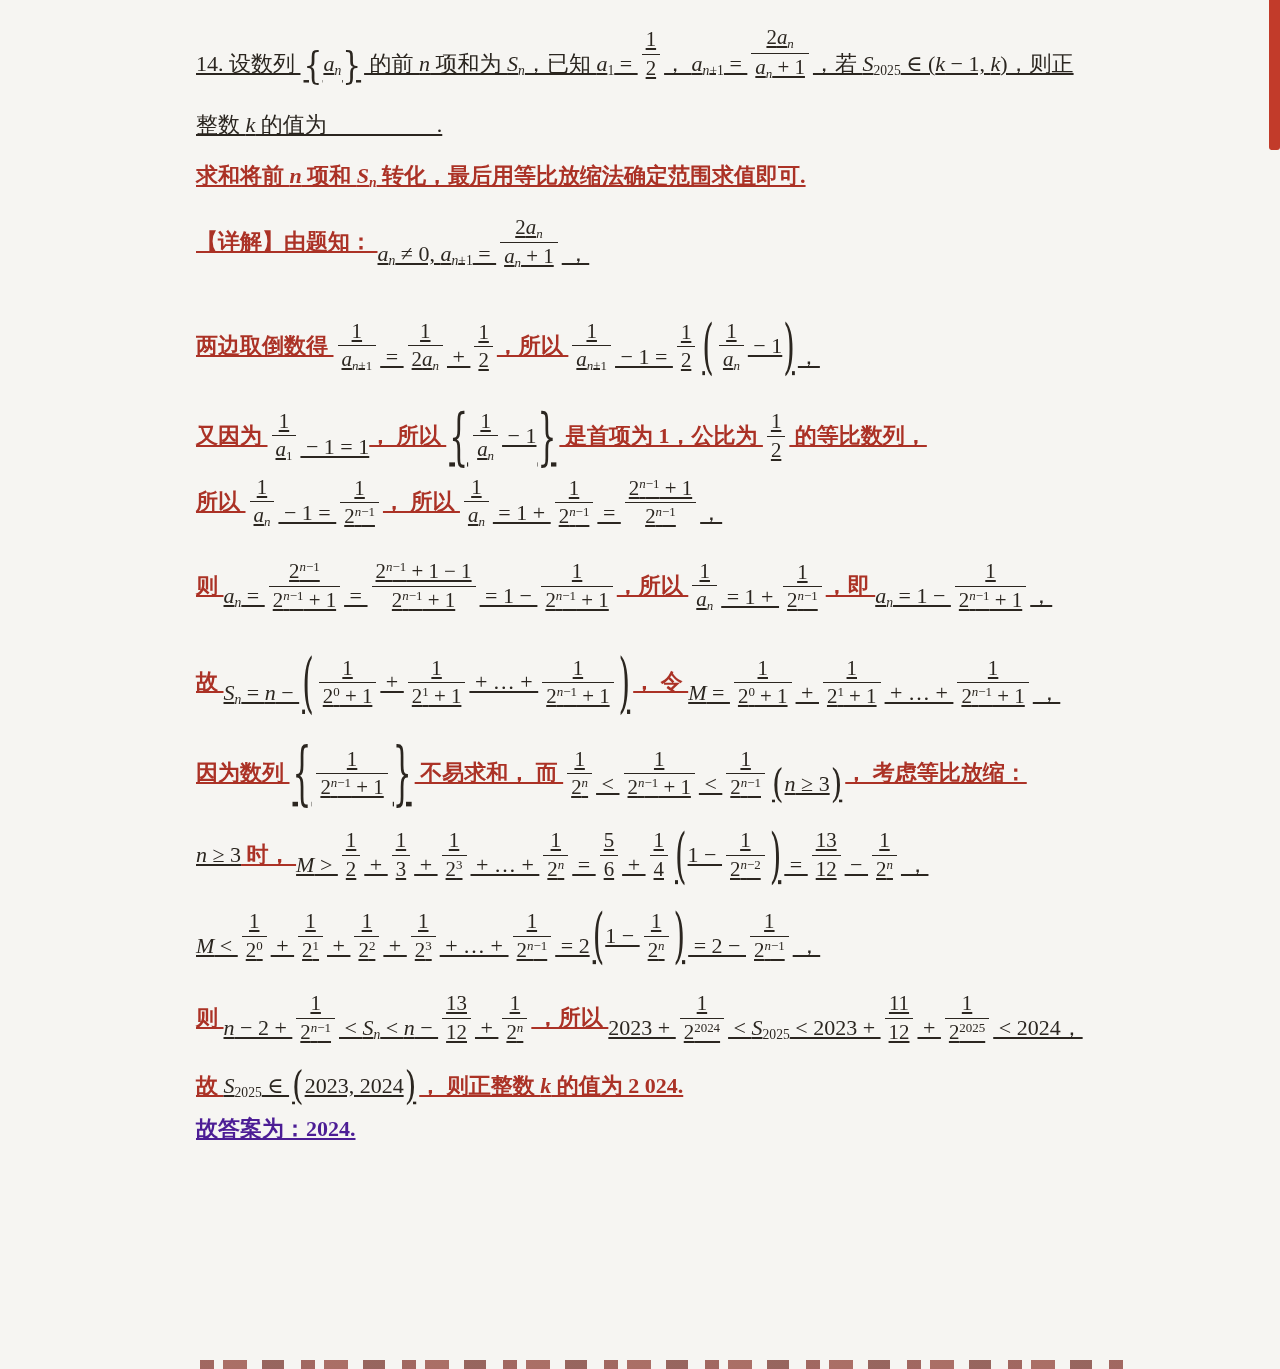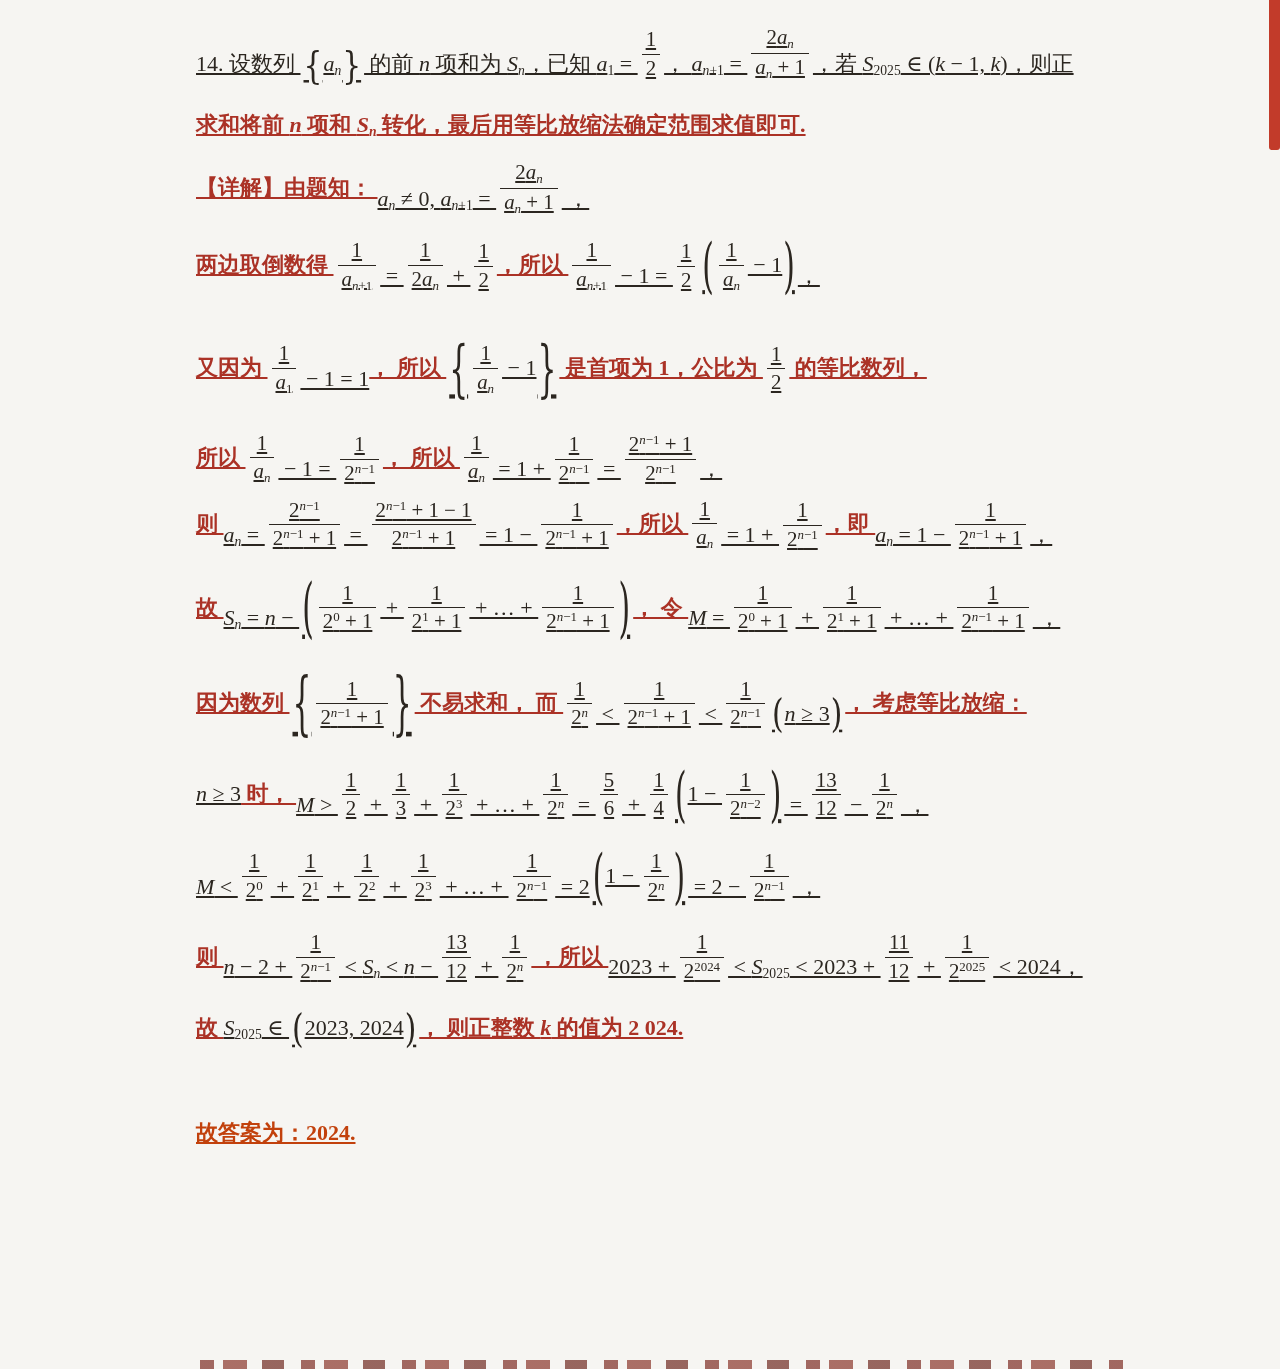--- a/index.html
+++ b/index.html
@@ -67,28 +67,29 @@
     opacity:.7;
   }
 </style>
 </head>
 <body>
 
 <div class="page" style="background: rgb(246, 245, 242);">
   <div class="red-stripe" style="background: rgb(194, 59, 42);"></div>
   <div class="content" id="lines-root">
       <div class="line"><span class="run c-ink" style="color: rgb(43, 38, 32);"><span><span>14.&nbsp;设数列&nbsp;</span></span><span class="group"><span class="delim" style="transform: scaleY(1.25);">{</span><span class="ginner"><span><span class="v">a</span><span class="sub"><span class="v">n</span></span></span></span><span class="delim" style="transform: scaleY(1.25);">}</span></span><span><span>&nbsp;的前&nbsp;</span><span class="v">n</span><span>&nbsp;项和为&nbsp;</span><span class="v">S</span><span class="sub"><span class="v">n</span></span><span>，已知&nbsp;</span><span class="v">a</span><span class="sub"><span>1</span></span><span>&nbsp;=&nbsp;</span></span><span class="frac"><span class="num"><span><span>1</span></span></span><span class="fbar"></span><span class="den"><span><span>2</span></span></span></span><span><span>，&nbsp;</span><span class="v">a</span><span class="sub"><span class="v">n</span><span>+1</span></span><span>&nbsp;=&nbsp;</span></span><span class="frac"><span class="num"><span><span>2</span><span class="v">a</span><span class="sub"><span class="v">n</span></span></span></span><span class="fbar"></span><span class="den"><span><span class="v">a</span><span class="sub"><span class="v">n</span></span><span>&nbsp;+&nbsp;1</span></span></span></span><span><span>，若&nbsp;</span><span class="v">S</span><span class="sub"><span>2025</span></span><span>&nbsp;∈&nbsp;(</span><span class="v">k</span><span>&nbsp;−&nbsp;1,&nbsp;</span><span class="v">k</span><span>)，则正</span></span></span></div>
+      <div class="line"><span class="run c-ink" style="color: rgb(43, 38, 32);"><span><span>整数&nbsp;</span><span class="v">k</span><span>&nbsp;的值为__________.</span></span></span></div>
       <div class="line"><span class="run c-red" style="color: rgb(171, 50, 38);"><span><span>求和将前&nbsp;</span><span class="v">n</span><span>&nbsp;项和&nbsp;</span><span class="v">S</span><span class="sub"><span class="v">n</span></span><span>&nbsp;转化，最后用等比放缩法确定范围求值即可.</span></span></span></div>
       <div class="line"><span class="run c-red" style="color: rgb(171, 50, 38);"><span><span>【详解】由题知：&nbsp;</span></span></span><span class="run c-ink" style="color: rgb(43, 38, 32);"><span><span class="v">a</span><span class="sub"><span class="v">n</span></span><span>&nbsp;≠&nbsp;0,&nbsp;</span><span class="v">a</span><span class="sub"><span class="v">n</span><span>+1</span></span><span>&nbsp;=&nbsp;</span></span><span class="frac"><span class="num"><span><span>2</span><span class="v">a</span><span class="sub"><span class="v">n</span></span></span></span><span class="fbar"></span><span class="den"><span><span class="v">a</span><span class="sub"><span class="v">n</span></span><span>&nbsp;+&nbsp;1</span></span></span></span><span><span>&nbsp;，</span></span></span></div>
       <div class="line"><span class="run c-red" style="color: rgb(171, 50, 38);"><span><span>两边取倒数得&nbsp;</span></span></span><span class="run c-ink" style="color: rgb(43, 38, 32);"><span class="frac"><span class="num"><span><span>1</span></span></span><span class="fbar"></span><span class="den"><span><span class="v">a</span><span class="sub"><span class="v">n</span><span>+1</span></span></span></span></span><span><span>&nbsp;=&nbsp;</span></span><span class="frac"><span class="num"><span><span>1</span></span></span><span class="fbar"></span><span class="den"><span><span>2</span><span class="v">a</span><span class="sub"><span class="v">n</span></span></span></span></span><span><span>&nbsp;+&nbsp;</span></span><span class="frac"><span class="num"><span><span>1</span></span></span><span class="fbar"></span><span class="den"><span><span>2</span></span></span></span></span><span class="run c-red" style="color: rgb(171, 50, 38);"><span><span>，所以&nbsp;</span></span></span><span class="run c-ink" style="color: rgb(43, 38, 32);"><span class="frac"><span class="num"><span><span>1</span></span></span><span class="fbar"></span><span class="den"><span><span class="v">a</span><span class="sub"><span class="v">n</span><span>+1</span></span></span></span></span><span><span>&nbsp;−&nbsp;1&nbsp;=&nbsp;</span></span><span class="frac"><span class="num"><span><span>1</span></span></span><span class="fbar"></span><span class="den"><span><span>2</span></span></span></span><span class="group"><span class="delim" style="transform: scaleY(2);">(</span><span class="ginner"><span class="frac"><span class="num"><span><span>1</span></span></span><span class="fbar"></span><span class="den"><span><span class="v">a</span><span class="sub"><span class="v">n</span></span></span></span></span><span><span>&nbsp;−&nbsp;1</span></span></span><span class="delim" style="transform: scaleY(2);">)</span></span><span><span>，</span></span></span></div>
       <div class="line"><span class="run c-red" style="color: rgb(171, 50, 38);"><span><span>又因为&nbsp;</span></span></span><span class="run c-ink" style="color: rgb(43, 38, 32);"><span class="frac"><span class="num"><span><span>1</span></span></span><span class="fbar"></span><span class="den"><span><span class="v">a</span><span class="sub"><span>1</span></span></span></span></span><span><span>&nbsp;−&nbsp;1&nbsp;=&nbsp;1</span></span></span><span class="run c-red" style="color: rgb(171, 50, 38);"><span><span>，&nbsp;所以&nbsp;</span></span></span><span class="run c-ink" style="color: rgb(43, 38, 32);"><span class="group"><span class="delim" style="transform: scaleY(2.1);">{</span><span class="ginner"><span class="frac"><span class="num"><span><span>1</span></span></span><span class="fbar"></span><span class="den"><span><span class="v">a</span><span class="sub"><span class="v">n</span></span></span></span></span><span><span>&nbsp;−&nbsp;1</span></span></span><span class="delim" style="transform: scaleY(2.1);">}</span></span></span><span class="run c-red" style="color: rgb(171, 50, 38);"><span><span>&nbsp;是首项为&nbsp;1，公比为&nbsp;</span></span></span><span class="run c-ink" style="color: rgb(43, 38, 32);"><span class="frac"><span class="num"><span><span>1</span></span></span><span class="fbar"></span><span class="den"><span><span>2</span></span></span></span></span><span class="run c-red" style="color: rgb(171, 50, 38);"><span><span>&nbsp;的等比数列，</span></span></span></div>
       <div class="line"><span class="run c-red" style="color: rgb(171, 50, 38);"><span><span>所以&nbsp;</span></span></span><span class="run c-ink" style="color: rgb(43, 38, 32);"><span class="frac"><span class="num"><span><span>1</span></span></span><span class="fbar"></span><span class="den"><span><span class="v">a</span><span class="sub"><span class="v">n</span></span></span></span></span><span><span>&nbsp;−&nbsp;1&nbsp;=&nbsp;</span></span><span class="frac"><span class="num"><span><span>1</span></span></span><span class="fbar"></span><span class="den"><span><span>2</span><span class="sup"><span class="v">n</span><span>−1</span></span></span></span></span></span><span class="run c-red" style="color: rgb(171, 50, 38);"><span><span>，&nbsp;所以&nbsp;</span></span></span><span class="run c-ink" style="color: rgb(43, 38, 32);"><span class="frac"><span class="num"><span><span>1</span></span></span><span class="fbar"></span><span class="den"><span><span class="v">a</span><span class="sub"><span class="v">n</span></span></span></span></span><span><span>&nbsp;=&nbsp;1&nbsp;+&nbsp;</span></span><span class="frac"><span class="num"><span><span>1</span></span></span><span class="fbar"></span><span class="den"><span><span>2</span><span class="sup"><span class="v">n</span><span>−1</span></span></span></span></span><span><span>&nbsp;=&nbsp;</span></span><span class="frac"><span class="num"><span><span>2</span><span class="sup"><span class="v">n</span><span>−1</span></span><span>&nbsp;+&nbsp;1</span></span></span><span class="fbar"></span><span class="den"><span><span>2</span><span class="sup"><span class="v">n</span><span>−1</span></span></span></span></span><span><span>，</span></span></span></div>
       <div class="line"><span class="run c-red" style="color: rgb(171, 50, 38);"><span><span>则&nbsp;</span></span></span><span class="run c-ink" style="color: rgb(43, 38, 32);"><span><span class="v">a</span><span class="sub"><span class="v">n</span></span><span>&nbsp;=&nbsp;</span></span><span class="frac"><span class="num"><span><span>2</span><span class="sup"><span class="v">n</span><span>−1</span></span></span></span><span class="fbar"></span><span class="den"><span><span>2</span><span class="sup"><span class="v">n</span><span>−1</span></span><span>&nbsp;+&nbsp;1</span></span></span></span><span><span>&nbsp;=&nbsp;</span></span><span class="frac"><span class="num"><span><span>2</span><span class="sup"><span class="v">n</span><span>−1</span></span><span>&nbsp;+&nbsp;1&nbsp;−&nbsp;1</span></span></span><span class="fbar"></span><span class="den"><span><span>2</span><span class="sup"><span class="v">n</span><span>−1</span></span><span>&nbsp;+&nbsp;1</span></span></span></span><span><span>&nbsp;=&nbsp;1&nbsp;−&nbsp;</span></span><span class="frac"><span class="num"><span><span>1</span></span></span><span class="fbar"></span><span class="den"><span><span>2</span><span class="sup"><span class="v">n</span><span>−1</span></span><span>&nbsp;+&nbsp;1</span></span></span></span></span><span class="run c-red" style="color: rgb(171, 50, 38);"><span><span>，所以&nbsp;</span></span></span><span class="run c-ink" style="color: rgb(43, 38, 32);"><span class="frac"><span class="num"><span><span>1</span></span></span><span class="fbar"></span><span class="den"><span><span class="v">a</span><span class="sub"><span class="v">n</span></span></span></span></span><span><span>&nbsp;=&nbsp;1&nbsp;+&nbsp;</span></span><span class="frac"><span class="num"><span><span>1</span></span></span><span class="fbar"></span><span class="den"><span><span>2</span><span class="sup"><span class="v">n</span><span>−1</span></span></span></span></span></span><span class="run c-red" style="color: rgb(171, 50, 38);"><span><span>，即&nbsp;</span></span></span><span class="run c-ink" style="color: rgb(43, 38, 32);"><span><span class="v">a</span><span class="sub"><span class="v">n</span></span><span>&nbsp;=&nbsp;1&nbsp;−&nbsp;</span></span><span class="frac"><span class="num"><span><span>1</span></span></span><span class="fbar"></span><span class="den"><span><span>2</span><span class="sup"><span class="v">n</span><span>−1</span></span><span>&nbsp;+&nbsp;1</span></span></span></span><span><span>，</span></span></span></div>
       <div class="line"><span class="run c-red" style="color: rgb(171, 50, 38);"><span><span>故&nbsp;</span></span></span><span class="run c-ink" style="color: rgb(43, 38, 32);"><span><span class="v">S</span><span class="sub"><span class="v">n</span></span><span>&nbsp;=&nbsp;</span><span class="v">n</span><span>&nbsp;−&nbsp;</span></span><span class="group"><span class="delim" style="transform: scaleY(2.2);">(</span><span class="ginner"><span class="frac"><span class="num"><span><span>1</span></span></span><span class="fbar"></span><span class="den"><span><span>2</span><span class="sup"><span>0</span></span><span>&nbsp;+&nbsp;1</span></span></span></span><span><span>&nbsp;+&nbsp;</span></span><span class="frac"><span class="num"><span><span>1</span></span></span><span class="fbar"></span><span class="den"><span><span>2</span><span class="sup"><span>1</span></span><span>&nbsp;+&nbsp;1</span></span></span></span><span><span>&nbsp;+&nbsp;…&nbsp;+&nbsp;</span></span><span class="frac"><span class="num"><span><span>1</span></span></span><span class="fbar"></span><span class="den"><span><span>2</span><span class="sup"><span class="v">n</span><span>−1</span></span><span>&nbsp;+&nbsp;1</span></span></span></span></span><span class="delim" style="transform: scaleY(2.2);">)</span></span></span><span class="run c-red" style="color: rgb(171, 50, 38);"><span><span>，&nbsp;令&nbsp;</span></span></span><span class="run c-ink" style="color: rgb(43, 38, 32);"><span><span class="v">M</span><span>&nbsp;=&nbsp;</span></span><span class="frac"><span class="num"><span><span>1</span></span></span><span class="fbar"></span><span class="den"><span><span>2</span><span class="sup"><span>0</span></span><span>&nbsp;+&nbsp;1</span></span></span></span><span><span>&nbsp;+&nbsp;</span></span><span class="frac"><span class="num"><span><span>1</span></span></span><span class="fbar"></span><span class="den"><span><span>2</span><span class="sup"><span>1</span></span><span>&nbsp;+&nbsp;1</span></span></span></span><span><span>&nbsp;+&nbsp;…&nbsp;+&nbsp;</span></span><span class="frac"><span class="num"><span><span>1</span></span></span><span class="fbar"></span><span class="den"><span><span>2</span><span class="sup"><span class="v">n</span><span>−1</span></span><span>&nbsp;+&nbsp;1</span></span></span></span><span><span>&nbsp;，</span></span></span></div>
       <div class="line"><span class="run c-red" style="color: rgb(171, 50, 38);"><span><span>因为数列&nbsp;</span></span></span><span class="run c-ink" style="color: rgb(43, 38, 32);"><span class="group"><span class="delim" style="transform: scaleY(2.3);">{</span><span class="ginner"><span class="frac"><span class="num"><span><span>1</span></span></span><span class="fbar"></span><span class="den"><span><span>2</span><span class="sup"><span class="v">n</span><span>−1</span></span><span>&nbsp;+&nbsp;1</span></span></span></span></span><span class="delim" style="transform: scaleY(2.3);">}</span></span></span><span class="run c-red" style="color: rgb(171, 50, 38);"><span><span>&nbsp;不易求和，&nbsp;而&nbsp;</span></span></span><span class="run c-ink" style="color: rgb(43, 38, 32);"><span class="frac"><span class="num"><span><span>1</span></span></span><span class="fbar"></span><span class="den"><span><span>2</span><span class="sup"><span class="v">n</span></span></span></span></span><span><span>&nbsp;&lt;&nbsp;</span></span><span class="frac"><span class="num"><span><span>1</span></span></span><span class="fbar"></span><span class="den"><span><span>2</span><span class="sup"><span class="v">n</span><span>−1</span></span><span>&nbsp;+&nbsp;1</span></span></span></span><span><span>&nbsp;&lt;&nbsp;</span></span><span class="frac"><span class="num"><span><span>1</span></span></span><span class="fbar"></span><span class="den"><span><span>2</span><span class="sup"><span class="v">n</span><span>−1</span></span></span></span></span><span class="group"><span class="delim" style="transform: scaleY(1.3);">(</span><span class="ginner"><span><span class="v">n</span><span>&nbsp;≥&nbsp;3</span></span></span><span class="delim" style="transform: scaleY(1.3);">)</span></span></span><span class="run c-red" style="color: rgb(171, 50, 38);"><span><span>，&nbsp;考虑等比放缩：</span></span></span></div>
       <div class="line"><span class="run c-ink" style="color: rgb(43, 38, 32);"><span><span class="v">n</span><span>&nbsp;≥&nbsp;3</span></span></span><span class="run c-red" style="color: rgb(171, 50, 38);"><span><span>&nbsp;时，&nbsp;</span></span></span><span class="run c-ink" style="color: rgb(43, 38, 32);"><span><span class="v">M</span><span>&nbsp;&gt;&nbsp;</span></span><span class="frac"><span class="num"><span><span>1</span></span></span><span class="fbar"></span><span class="den"><span><span>2</span></span></span></span><span><span>&nbsp;+&nbsp;</span></span><span class="frac"><span class="num"><span><span>1</span></span></span><span class="fbar"></span><span class="den"><span><span>3</span></span></span></span><span><span>&nbsp;+&nbsp;</span></span><span class="frac"><span class="num"><span><span>1</span></span></span><span class="fbar"></span><span class="den"><span><span>2</span><span class="sup"><span>3</span></span></span></span></span><span><span>&nbsp;+&nbsp;…&nbsp;+&nbsp;</span></span><span class="frac"><span class="num"><span><span>1</span></span></span><span class="fbar"></span><span class="den"><span><span>2</span><span class="sup"><span class="v">n</span></span></span></span></span><span><span>&nbsp;=&nbsp;</span></span><span class="frac"><span class="num"><span><span>5</span></span></span><span class="fbar"></span><span class="den"><span><span>6</span></span></span></span><span><span>&nbsp;+&nbsp;</span></span><span class="frac"><span class="num"><span><span>1</span></span></span><span class="fbar"></span><span class="den"><span><span>4</span></span></span></span><span class="group"><span class="delim" style="transform: scaleY(2);">(</span><span class="ginner"><span><span>1&nbsp;−&nbsp;</span></span><span class="frac"><span class="num"><span><span>1</span></span></span><span class="fbar"></span><span class="den"><span><span>2</span><span class="sup"><span class="v">n</span><span>−2</span></span></span></span></span></span><span class="delim" style="transform: scaleY(2);">)</span></span><span><span>&nbsp;=&nbsp;</span></span><span class="frac"><span class="num"><span><span>13</span></span></span><span class="fbar"></span><span class="den"><span><span>12</span></span></span></span><span><span>&nbsp;−&nbsp;</span></span><span class="frac"><span class="num"><span><span>1</span></span></span><span class="fbar"></span><span class="den"><span><span>2</span><span class="sup"><span class="v">n</span></span></span></span></span><span><span>&nbsp;，</span></span></span></div>
       <div class="line"><span class="run c-ink" style="color: rgb(43, 38, 32);"><span><span class="v">M</span><span>&nbsp;&lt;&nbsp;</span></span><span class="frac"><span class="num"><span><span>1</span></span></span><span class="fbar"></span><span class="den"><span><span>2</span><span class="sup"><span>0</span></span></span></span></span><span><span>&nbsp;+&nbsp;</span></span><span class="frac"><span class="num"><span><span>1</span></span></span><span class="fbar"></span><span class="den"><span><span>2</span><span class="sup"><span>1</span></span></span></span></span><span><span>&nbsp;+&nbsp;</span></span><span class="frac"><span class="num"><span><span>1</span></span></span><span class="fbar"></span><span class="den"><span><span>2</span><span class="sup"><span>2</span></span></span></span></span><span><span>&nbsp;+&nbsp;</span></span><span class="frac"><span class="num"><span><span>1</span></span></span><span class="fbar"></span><span class="den"><span><span>2</span><span class="sup"><span>3</span></span></span></span></span><span><span>&nbsp;+&nbsp;…&nbsp;+&nbsp;</span></span><span class="frac"><span class="num"><span><span>1</span></span></span><span class="fbar"></span><span class="den"><span><span>2</span><span class="sup"><span class="v">n</span><span>−1</span></span></span></span></span><span><span>&nbsp;=&nbsp;2</span></span><span class="group"><span class="delim" style="transform: scaleY(2);">(</span><span class="ginner"><span><span>1&nbsp;−&nbsp;</span></span><span class="frac"><span class="num"><span><span>1</span></span></span><span class="fbar"></span><span class="den"><span><span>2</span><span class="sup"><span class="v">n</span></span></span></span></span></span><span class="delim" style="transform: scaleY(2);">)</span></span><span><span>&nbsp;=&nbsp;2&nbsp;−&nbsp;</span></span><span class="frac"><span class="num"><span><span>1</span></span></span><span class="fbar"></span><span class="den"><span><span>2</span><span class="sup"><span class="v">n</span><span>−1</span></span></span></span></span><span><span>&nbsp;，</span></span></span></div>
       <div class="line"><span class="run c-red" style="color: rgb(171, 50, 38);"><span><span>则&nbsp;</span></span></span><span class="run c-ink" style="color: rgb(43, 38, 32);"><span><span class="v">n</span><span>&nbsp;−&nbsp;2&nbsp;+&nbsp;</span></span><span class="frac"><span class="num"><span><span>1</span></span></span><span class="fbar"></span><span class="den"><span><span>2</span><span class="sup"><span class="v">n</span><span>−1</span></span></span></span></span><span><span>&nbsp;&lt;&nbsp;</span><span class="v">S</span><span class="sub"><span class="v">n</span></span><span>&nbsp;&lt;&nbsp;</span><span class="v">n</span><span>&nbsp;−&nbsp;</span></span><span class="frac"><span class="num"><span><span>13</span></span></span><span class="fbar"></span><span class="den"><span><span>12</span></span></span></span><span><span>&nbsp;+&nbsp;</span></span><span class="frac"><span class="num"><span><span>1</span></span></span><span class="fbar"></span><span class="den"><span><span>2</span><span class="sup"><span class="v">n</span></span></span></span></span></span><span class="run c-red" style="color: rgb(171, 50, 38);"><span><span>&nbsp;，所以&nbsp;</span></span></span><span class="run c-ink" style="color: rgb(43, 38, 32);"><span><span>2023&nbsp;+&nbsp;</span></span><span class="frac"><span class="num"><span><span>1</span></span></span><span class="fbar"></span><span class="den"><span><span>2</span><span class="sup"><span>2024</span></span></span></span></span><span><span>&nbsp;&lt;&nbsp;</span><span class="v">S</span><span class="sub"><span>2025</span></span><span>&nbsp;&lt;&nbsp;2023&nbsp;+&nbsp;</span></span><span class="frac"><span class="num"><span><span>11</span></span></span><span class="fbar"></span><span class="den"><span><span>12</span></span></span></span><span><span>&nbsp;+&nbsp;</span></span><span class="frac"><span class="num"><span><span>1</span></span></span><span class="fbar"></span><span class="den"><span><span>2</span><span class="sup"><span>2025</span></span></span></span></span><span><span>&nbsp;&lt;&nbsp;2024，</span></span></span></div>
       <div class="line"><span class="run c-red" style="color: rgb(171, 50, 38);"><span><span>故&nbsp;</span></span></span><span class="run c-ink" style="color: rgb(43, 38, 32);"><span><span class="v">S</span><span class="sub"><span>2025</span></span><span>&nbsp;∈&nbsp;</span></span><span class="group"><span class="delim" style="transform: scaleY(1.3);">(</span><span class="ginner"><span><span>2023,&nbsp;2024</span></span></span><span class="delim" style="transform: scaleY(1.3);">)</span></span></span><span class="run c-red" style="color: rgb(171, 50, 38);"><span><span>，&nbsp;则正整数&nbsp;</span><span class="v">k</span><span>&nbsp;的值为&nbsp;2&nbsp;024.</span></span></span></div>
-      <div class="line"><span class="run c-red" style="color: #c2410c; margin-top: 47px;"><span><span>故答案为：2024.</span></span></span></div>
+      <div class="line"><span class="run c-red" style="color: #4c1d95;"><span><span>故答案为：2024.</span></span></span></div>
     </div>
   <div class="cutoff"></div>
 </div>
 
 </body></html>

